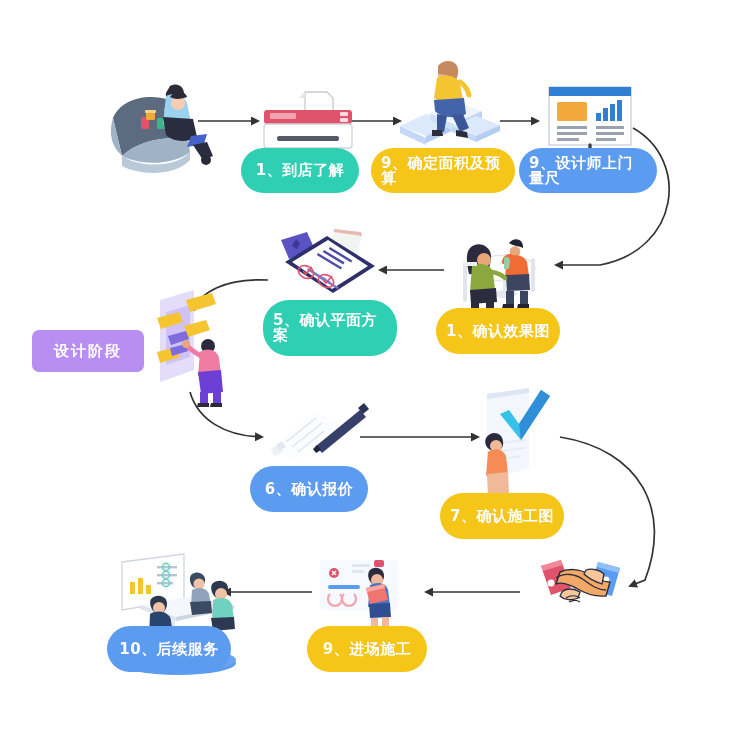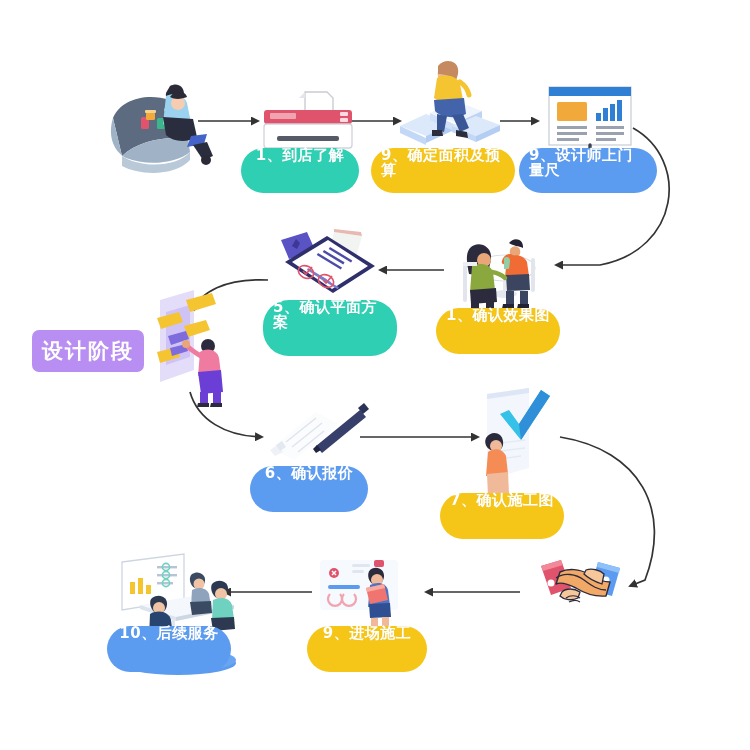--- a/index.html
+++ b/index.html
@@ -1,30 +1,30 @@
 <!DOCTYPE html>
 <html><head>
 <meta charset="utf-8">
 <style>
   html,body{margin:0;padding:0;background:#ffffff;}
   body{width:750px;height:750px;overflow:hidden;
        font-family:"DejaVu Sans","Liberation Sans",sans-serif;}
   #stage{position:relative;width:750px;height:750px;background:#fff;}
 
   
-  .pill{position:absolute;display:flex;align-items:flex-start;justify-content:center;
+  .pill{position:absolute;display:flex;align-items:center;justify-content:center;
         border-radius:26px;color:#ffffff;font-weight:700;letter-spacing:.5px;
         font-size:15px;line-height:1;box-sizing:border-box;padding:0 10px;
         text-shadow:0 0 1px rgba(0,0,0,.06);z-index:6;}
   .pill.teal{background:#2ecfb3;}
   .pill.yellow{background:#f5c518;}
   .pill.blue{background:#5b9bf0;}
 
   .tag{position:absolute;display:flex;align-items:center;justify-content:center;
-       background:#b98ef2;color:#fff;border-radius:7px;font-size:21px;font-weight:600;
+       background:#b98ef2;color:#fff;border-radius:7px;font-size:15px;font-weight:600;
        letter-spacing:2px;z-index:6;}
 
   
   svg.layer{position:absolute;left:0;top:0;width:750px;height:750px;}
   #arrows{z-index:3;}
   #art{z-index:4;}
 </style>
 </head>
 <body>
 

